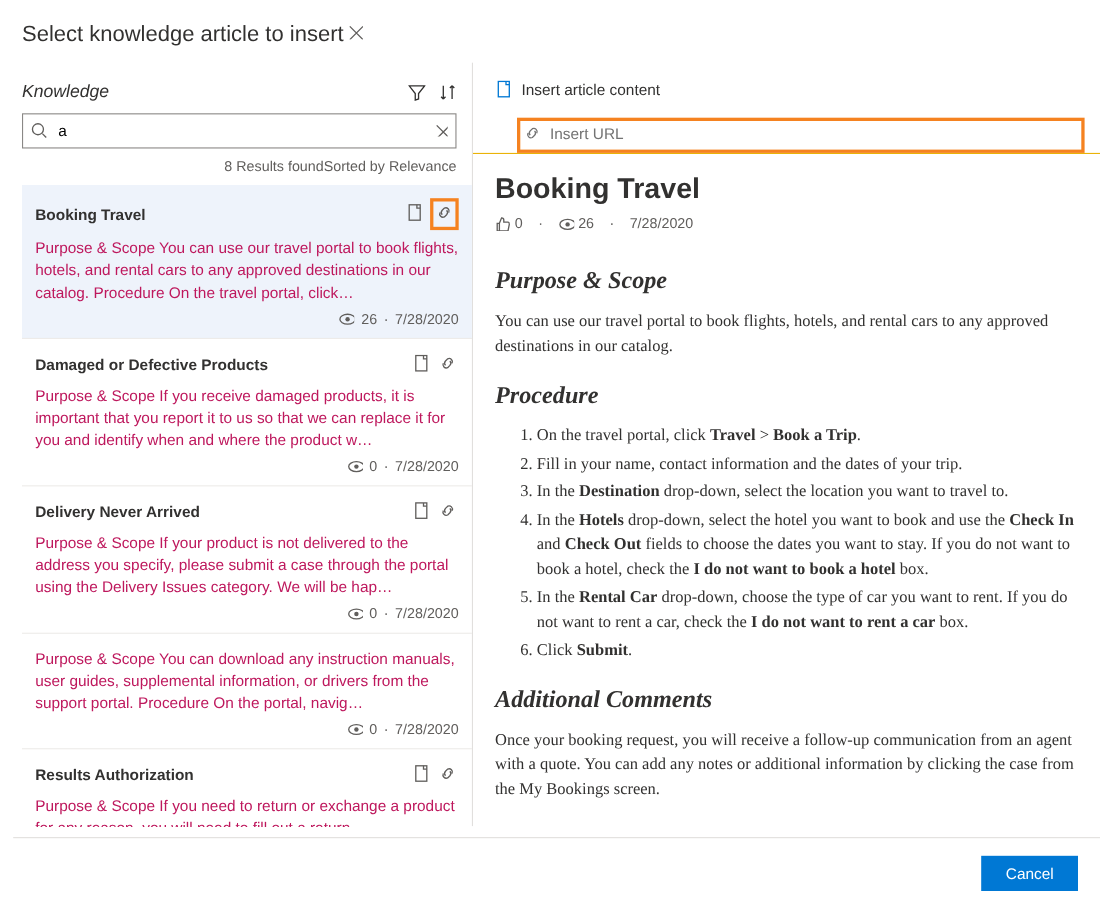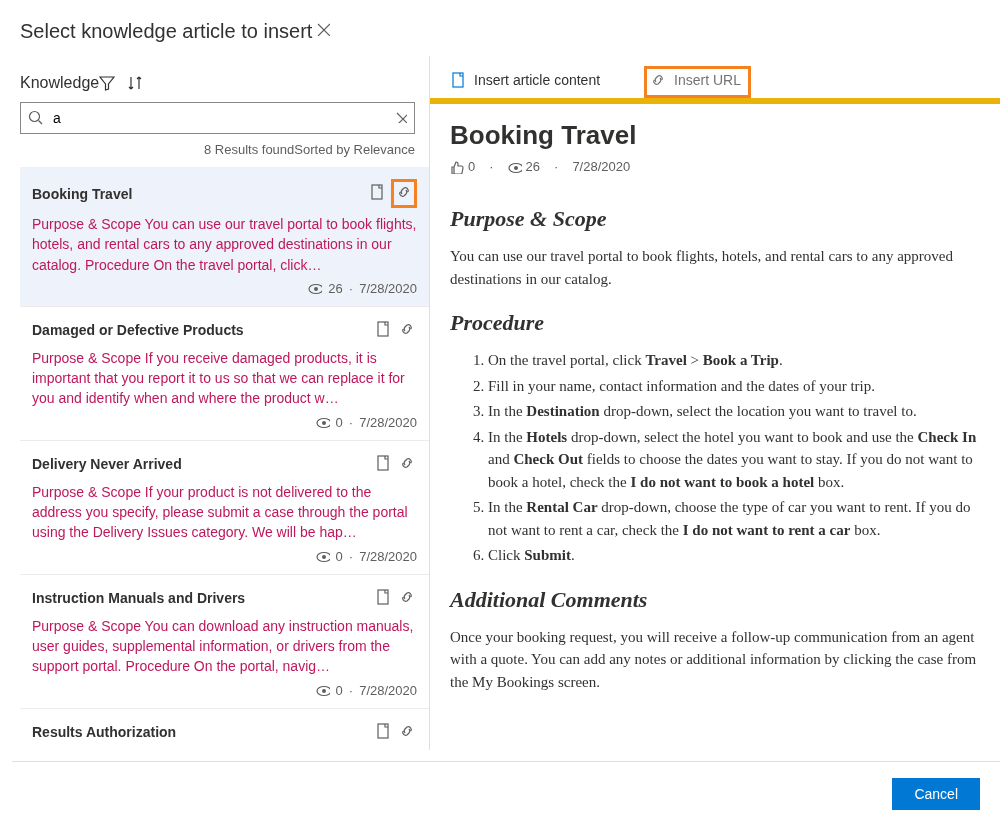--- a/index.html
+++ b/index.html
@@ -27,23 +27,25 @@
     height: 694px;
   }
   .left {
     width: 429px;
     padding: 18px 0 0 20px;
     display: flex;
     flex-direction: column;
   }
   .left-head {
     display: flex;
+    justify-content: space-between;
     align-items: center;
     padding-right: 14px;
     margin-bottom: 10px;
+    font-style: italic;
   }
   .left-head-title { font-size: 16px; font-weight: 400; }
   .left-head-icons { display: flex; gap: 12px; }
   .tool-icon { width: 16px; height: 16px; cursor: pointer; color: #323130; }
   .search-wrap {
     position: relative;
     margin-right: 14px;
     margin-bottom: 8px;
   }
   .search-input {
@@ -116,21 +118,22 @@
   .right {
     flex: 1;
     border-left: 1px solid #e1dfdd;
     display: flex;
     flex-direction: column;
   }
   .right-tabs {
     display: flex;
     gap: 8px;
     padding: 10px 14px 0 14px;
-    border-bottom: 6px solid #eab308;
+    border-bottom: 1px solid #eab308;
+    flex-direction: column;
   }
   .tab {
     display: flex;
     align-items: center;
     gap: 8px;
     padding: 6px 10px 10px 6px;
     cursor: pointer;
   }
   .tab svg { width: 16px; height: 16px; }
   .tab.url { color: #737373; margin-left: 26px; }
@@ -304,31 +307,20 @@
     <div class="card-footer">
       <svg>
               <use href="#i-eye"></use>
             </svg>
       <span>0</span>
       <span>·</span>
       <span>7/28/2020</span>
     </div>
   </div>
         <div class="card">
-    <div class="card-head">
-      <div class="card-title">Instruction Manuals and Drivers</div>
-      <div class="card-icons">
-        <span><svg>
-                  <use href="#i-doc"></use>
-                </svg></span>
-        <span class="link-btn"><svg>
-                  <use href="#i-link"></use>
-                </svg></span>
-      </div>
-    </div>
     <div class="card-snippet">Purpose &amp; Scope You can download any instruction manuals, user guides, supplemental information, or drivers from the support portal. Procedure On the portal, navig…</div>
     <div class="card-footer">
       <svg>
               <use href="#i-eye"></use>
             </svg>
       <span>0</span>
       <span>·</span>
       <span>7/28/2020</span>
     </div>
   </div>

